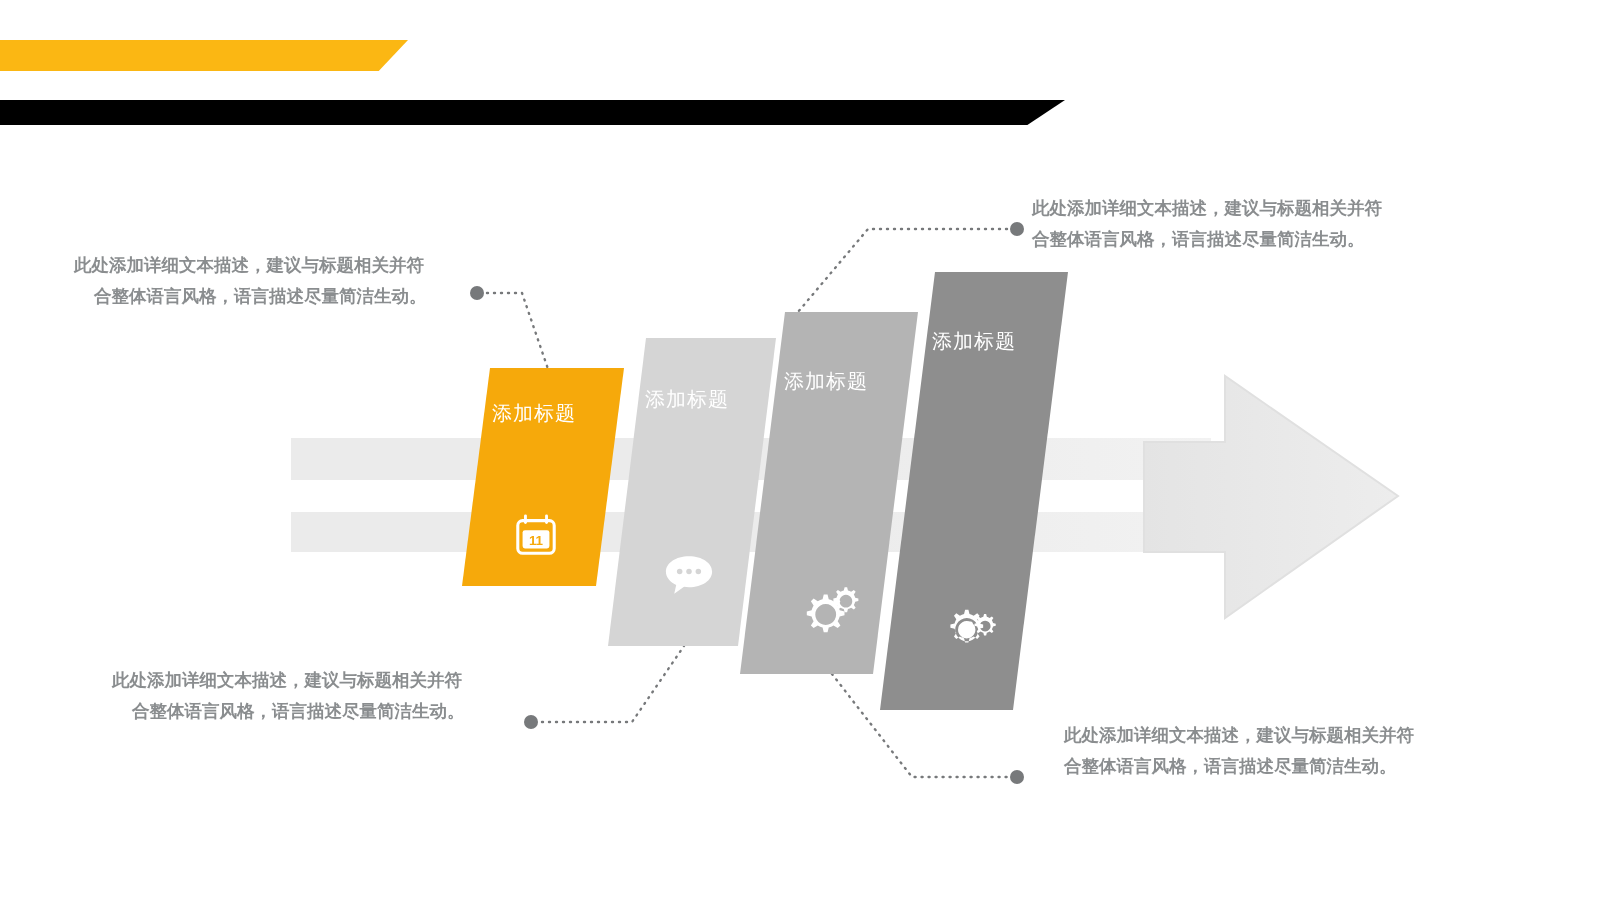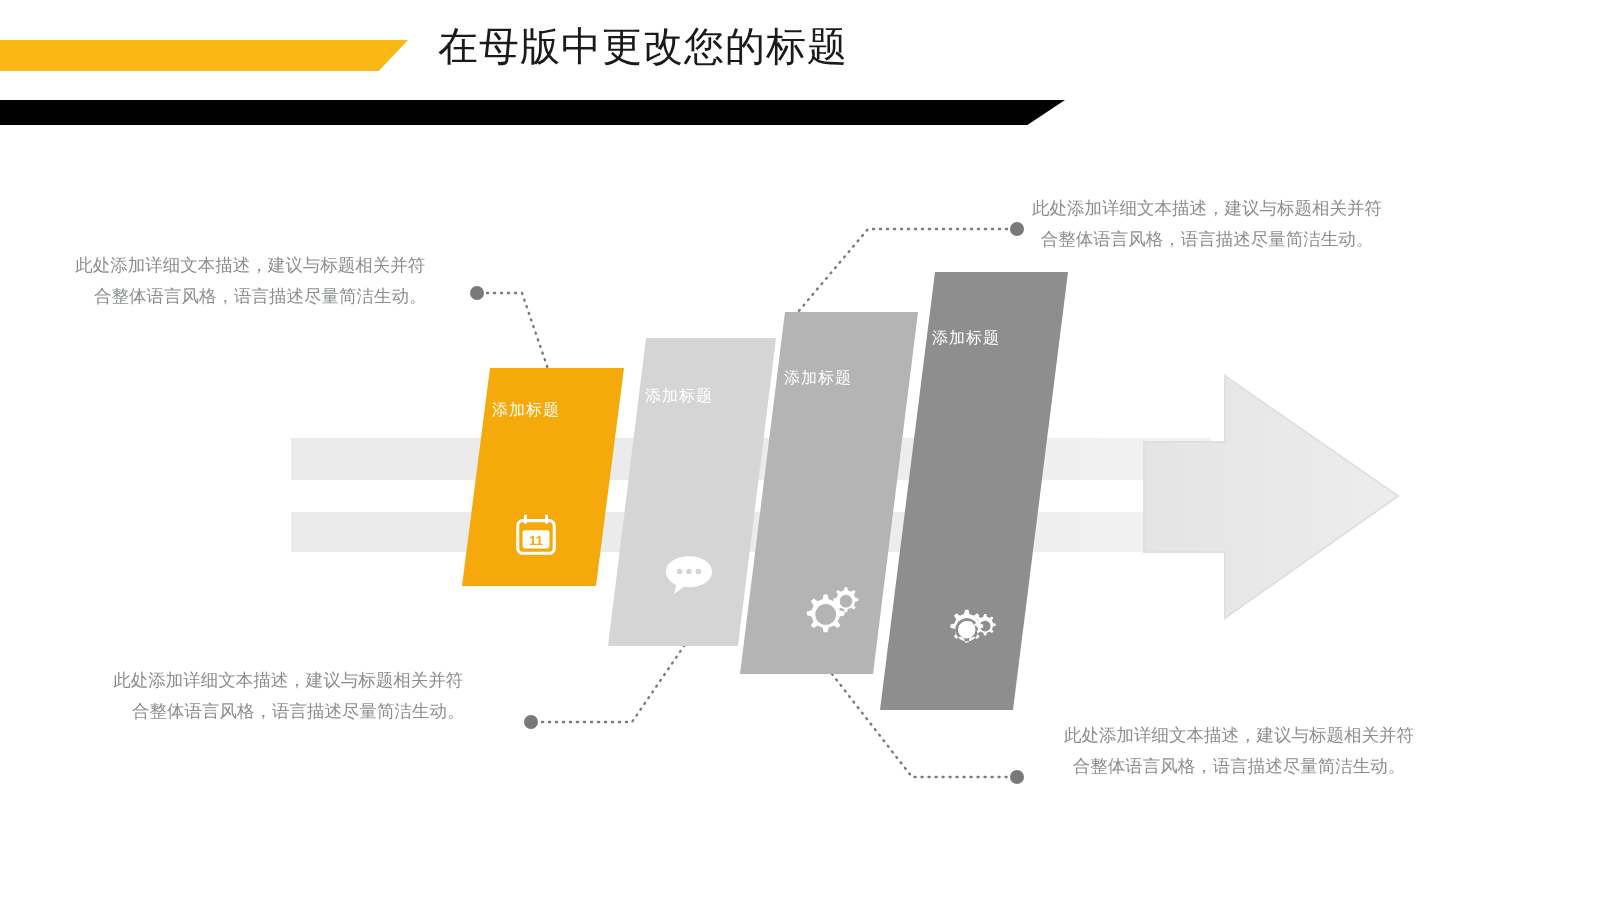--- a/index.html
+++ b/index.html
@@ -81,40 +81,40 @@
   .step {
     position: absolute;
   }
   .step .poly {
     position: absolute;
     inset: 0;
   }
   .step-label {
     position: absolute;
     color: #ffffff;
-    font-size: 16px;
+    font-size: 20px;
     letter-spacing: 1px;
     white-space: nowrap;
     pointer-events: none;
   }
   .step-icon {
     position: absolute;
     pointer-events: none;
   }
 
   
   .callout {
     position: absolute;
     color: #8a8d8f;
     font-size: 17.5px;
     line-height: 31px;
     white-space: nowrap;
   }
   .callout .ln2 { display: block; }
-  .callout.ta-left { text-align: center; }
+  .callout.ta-left { text-align: left; font-weight: bold; }
   .callout.indent .ln2 { padding-left: 20px; }
 
   
   .connector-layer {
     position: absolute;
     left: 0; top: 0;
     width: 1600px; height: 900px;
     pointer-events: none;
   }
   .conn-line {
@@ -126,21 +126,20 @@
   }
   .conn-dot { fill: #77797b; }
 </style>
 </head>
 <body>
 
 <div id="slide">
 
   <div class="accent-bar"></div>
   <div class="title-bar"></div>
-  <div class="slide-title">在母版中更改您的标题</div>
 
   <div class="shaft shaft-top"></div>
   <div class="shaft shaft-bottom"></div>
 
   <svg class="arrow-head" viewBox="0 0 262 250">
     <defs>
       <linearGradient id="ahg" x1="0" y1="0" x2="1" y2="0">
         <stop offset="0" stop-color="#E4E4E4"></stop>
         <stop offset="1" stop-color="#EDEDED"></stop>
       </linearGradient>

